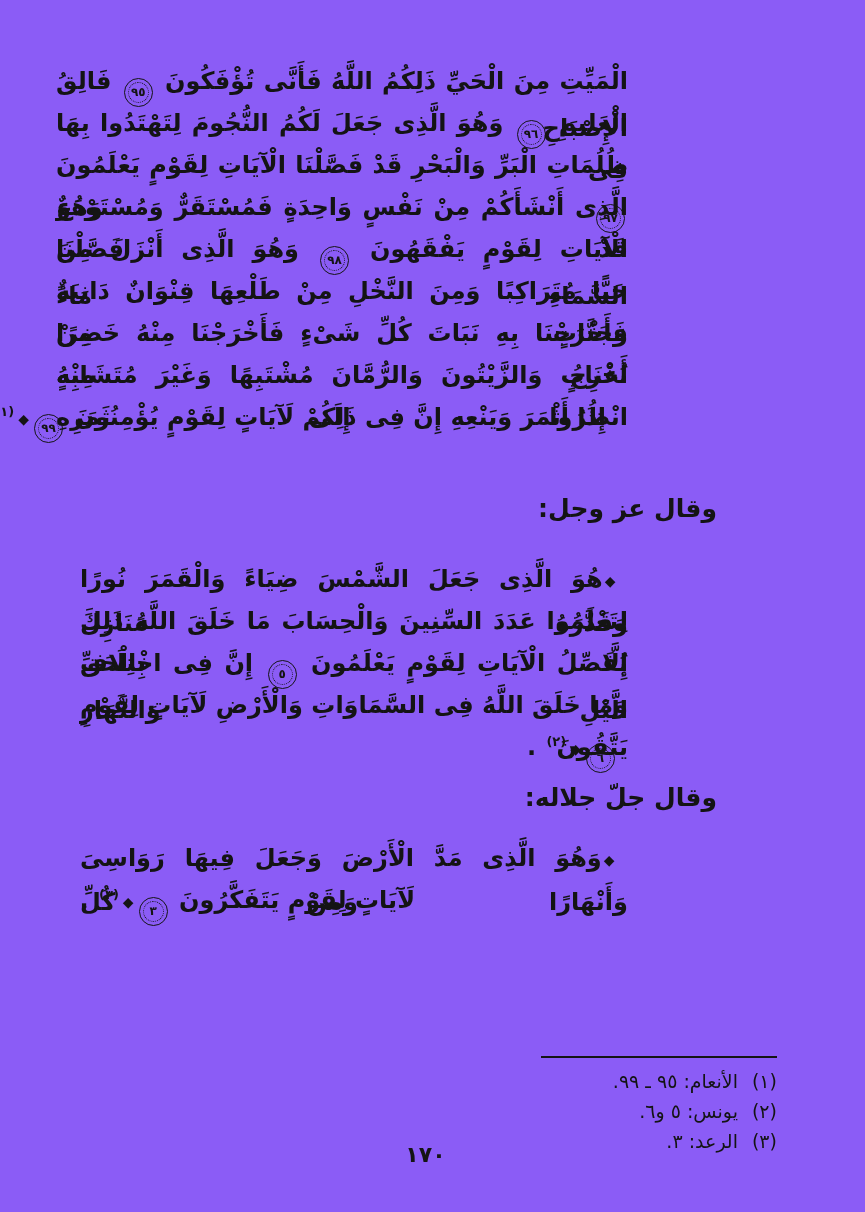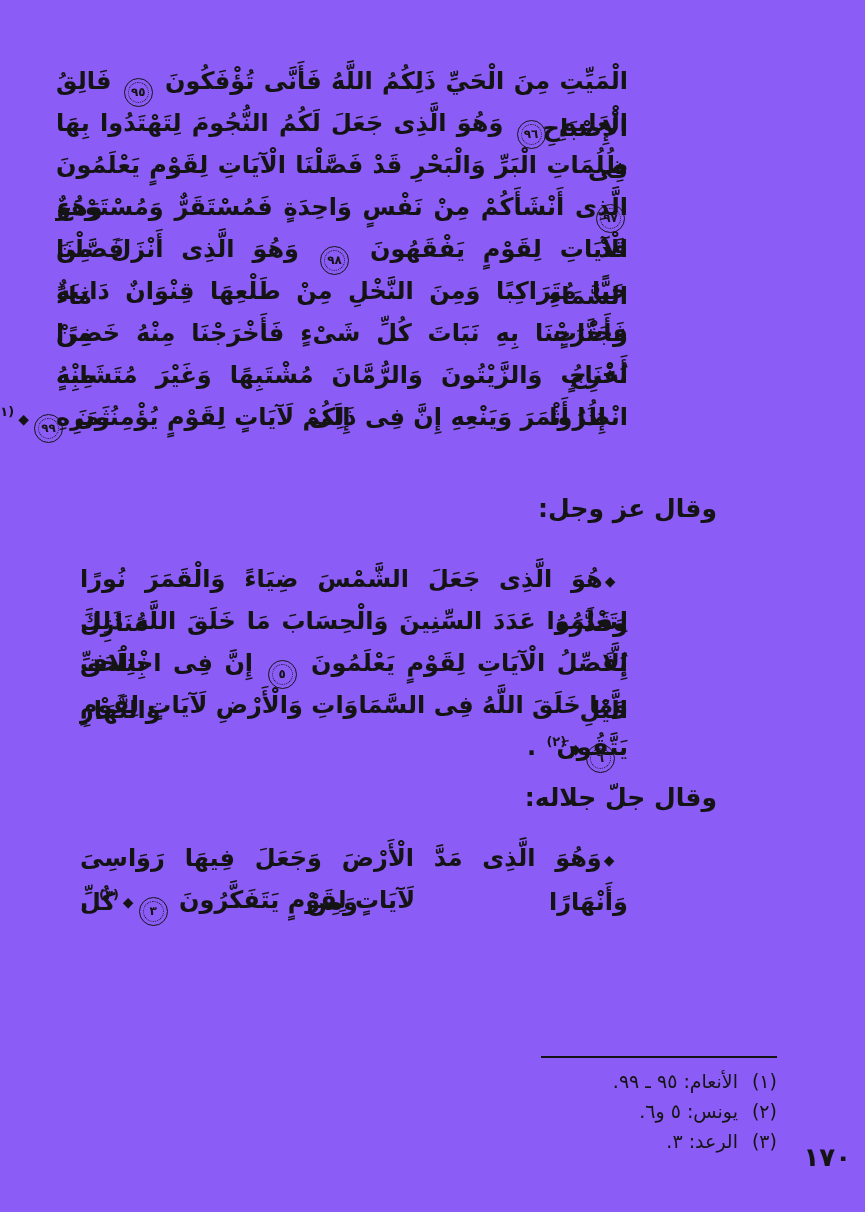--- a/index.html
+++ b/index.html
@@ -48,21 +48,21 @@
   .footnotes{
     position:absolute;top:1056px;right:88px;width:236px;
     font-size:19px;
   }
   .fn-rule{width:100%;border-top:2px solid #141414;margin:0 0 8px 0;}
   .fn-row{line-height:30px;white-space:nowrap;text-align:right;}
   .fn-marker{margin-left:14px;}
   
   .page-number{
     position:absolute;top:1142px;left:0;right:14px;
-    font-size:26px;font-weight:bold;letter-spacing:2px;
+    text-align:center;font-size:22px;font-weight:bold;letter-spacing:2px;
   }
 </style>
 </head>
 <body>
 
 <div class="page">
 
   <section class="quran b1">
       <div class="qline just"><span class="qt">الْمَيِّتِ مِنَ الْحَيِّ ذَلِكُمُ اللَّهُ فَأَنَّى تُؤْفَكُونَ </span><span class="aya">٩٥</span><span class="qt"> فَالِقُ الْإِصْبَاحِ</span></div>
       <div class="qline just"><span class="qt">الْعَلِيمِ </span><span class="aya">٩٦</span><span class="qt"> وَهُوَ الَّذِى جَعَلَ لَكُمُ النُّجُومَ لِتَهْتَدُوا بِهَا فِى</span></div>

